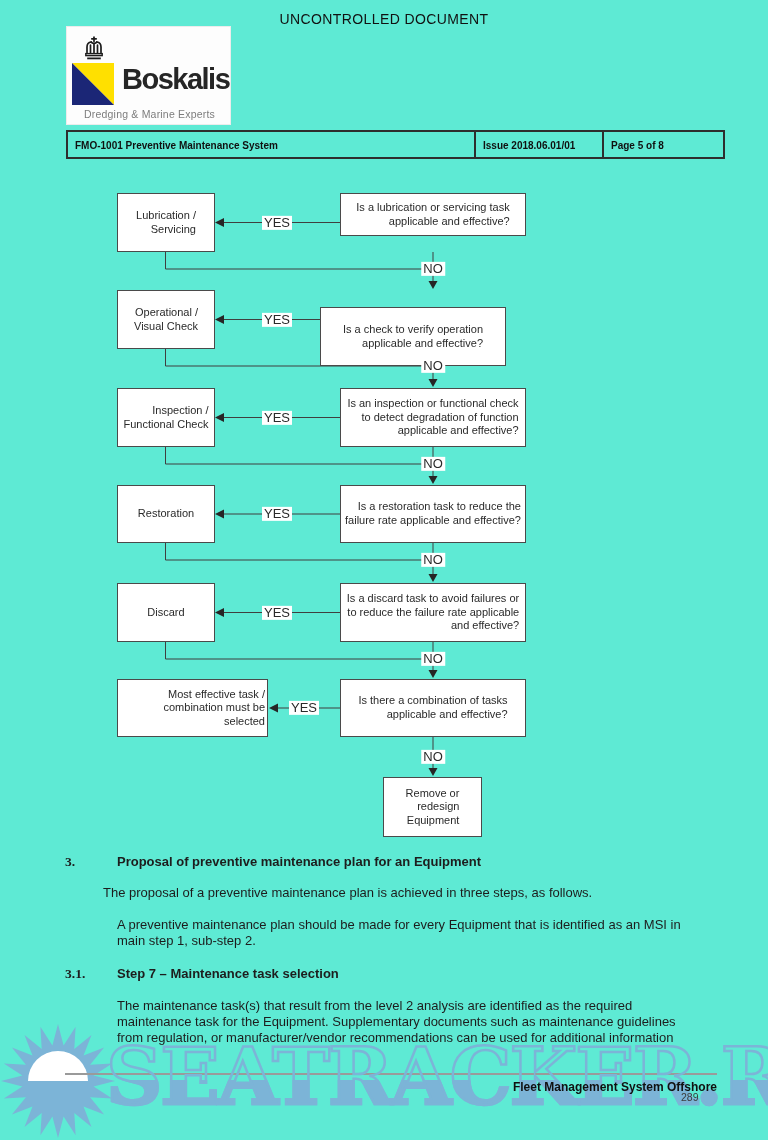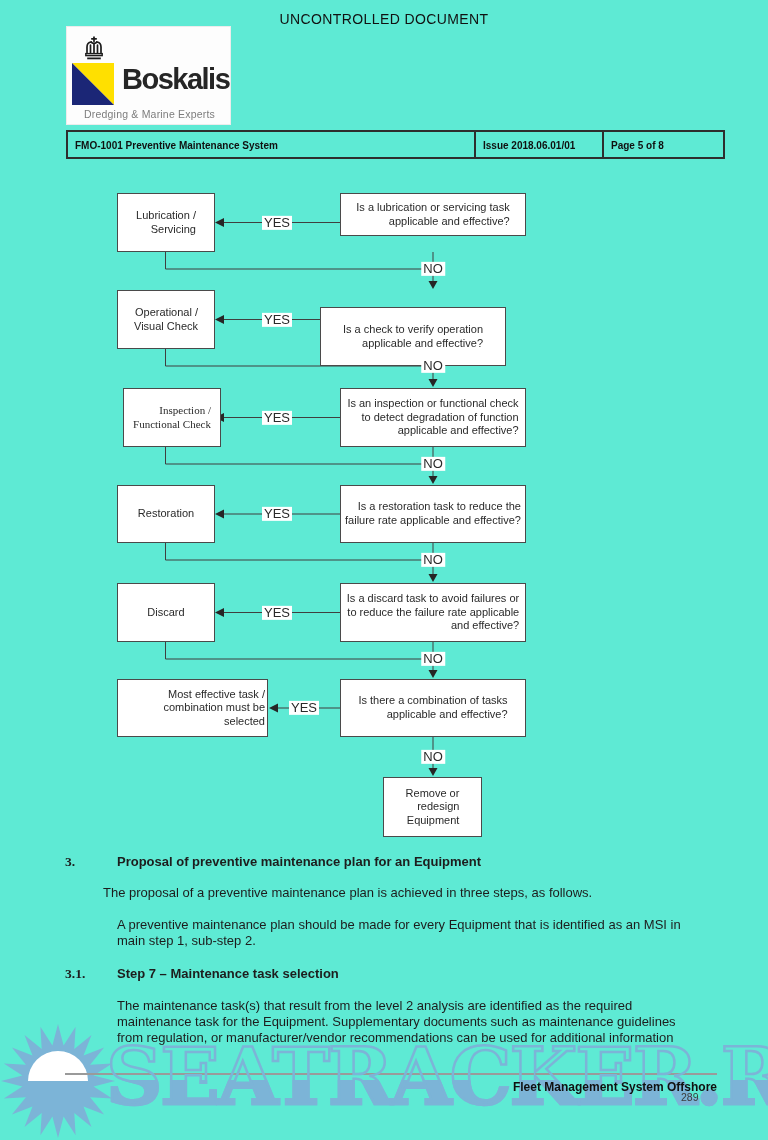--- a/index.html
+++ b/index.html
@@ -134,21 +134,21 @@
     <div class="fc-label" style="left:277px;top:47.5px;">YES</div>
     <div class="fc-label" style="left:433px;top:94px;">NO</div>
 
     <div class="fc-box" style="left:117px;top:115px;width:98px;height:59px;">Operational /
 Visual Check</div>
     <div class="fc-box" style="left:320px;top:115px;width:186px;height:59px;margin-top:17px;">Is a check to verify operation
 applicable and effective?</div>
     <div class="fc-label" style="left:277px;top:144.5px;">YES</div>
     <div class="fc-label" style="left:433px;top:191px;">NO</div>
 
-    <div class="fc-box" style="left:123px;top:213px;width:98px;height:59px;font-family:Liberation Serif, serif;">Inspection /
+    <div class="fc-box" style="left:117px;top:213px;width:98px;height:59px;">Inspection /
 Functional Check</div>
     <div class="fc-box" style="left:340px;top:213px;width:186px;height:59px;">Is an inspection or functional check
 to detect degradation of function
 applicable and effective?</div>
     <div class="fc-label" style="left:277px;top:242.5px;">YES</div>
     <div class="fc-label" style="left:433px;top:289px;">NO</div>
 
     <div class="fc-box" style="left:340px;top:310px;width:186px;height:58px;">Is a restoration task to reduce the
 failure rate applicable and effective?</div>
     <div class="fc-box" style="left:117px;top:310px;width:98px;height:58px;">Restoration</div>

